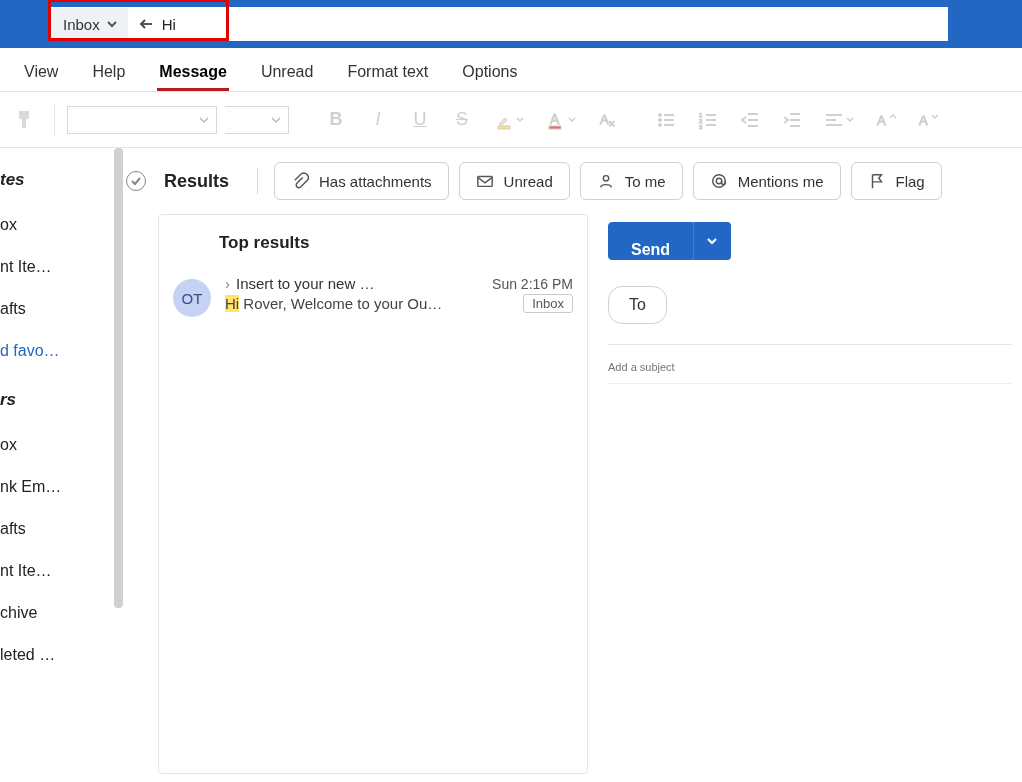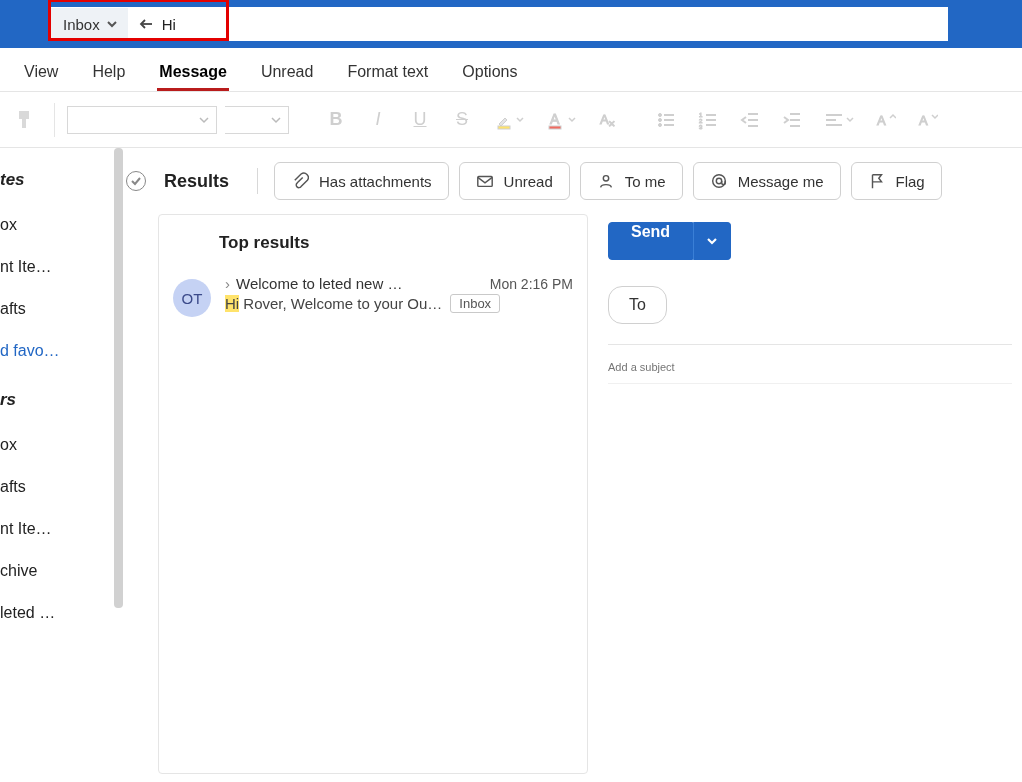--- a/index.html
+++ b/index.html
@@ -90,29 +90,29 @@
   .msg-row { display:flex; gap:14px; padding:8px 14px 14px 14px; cursor:pointer;}
   .avatar { width:38px; height:38px; border-radius:50%; background:#c5d2f4; color:#3b4a8a;
             display:flex; align-items:center; justify-content:center; font-size:15px; font-weight:500;
             margin-top:4px;}
   .msg-body { flex:1; min-width:0;}
   .msg-from { font-size:16px; color:#222; padding-bottom:2px;}
   .msg-line2 { display:flex; align-items:center; justify-content:space-between;}
   .msg-subj { font-size:15px; color:#333; display:flex; align-items:center; gap:6px; overflow:hidden; white-space:nowrap; text-overflow:ellipsis;}
   .msg-subj .chev{color:#888;}
   .msg-time { font-size:14px; color:#555; white-space:nowrap; padding-left:10px;}
-  .msg-line3 { display:flex; align-items:center; padding-top:2px;}
+  .msg-line3 { display:flex; align-items:center; justify-content:space-between; padding-top:2px;}
   .msg-prev { font-size:15px; color:#444; overflow:hidden; white-space:nowrap; text-overflow:ellipsis;}
   .hl { background:#ffe36b;}
   .tag { font-size:13px; color:#555; border:1px solid #c9c9c9; border-radius:3px; padding:1px 8px; margin-left:8px;}
 
   
   .send-row { display:flex; align-items:center; gap:0; padding:8px 0 20px 0;}
   .send-btn { background:#2267c4; color:#fff; font-size:16px; font-weight:600;
-              height:38px; padding:0 22px; display:flex; align-items:flex-start; border-radius:4px 0 0 4px;
+              height:38px; padding:0 22px; display:flex; align-items:flex-end; border-radius:4px 0 0 4px;
               border:1px solid #2267c4; cursor:pointer;}
   .send-dd { background:#2267c4; height:38px; width:38px; border-radius:0 4px 4px 0;
              border:1px solid #2267c4; border-left:1px solid #3a7fd6;
              display:flex; align-items:center; justify-content:center; cursor:pointer;}
   .send-dd svg { width:14px; height:14px; stroke:#fff; fill:none; stroke-width:2.2;}
   .to-row { display:flex; align-items:center; gap:12px; border-bottom:1px solid #e5e5e5; padding:6px 0 20px 0;}
   .to-btn { height:38px; padding:0 20px; border:1px solid #d0d0d0; border-radius:14px;
             font-size:16px; color:#333; background:#fff; cursor:pointer;}
   .subject-row input { border:none; outline:none; font-size:11px; color:#666; width:100%; padding:16px 0 10px 0;}
   .subject-row { border-bottom:1px solid #f0f0f0;}
@@ -274,20 +274,21 @@
 
   <div class="sidebar">
     <div class="side-heading">tes</div>
     <div class="side-item">ox</div>
     <div class="side-item">nt Ite…</div>
     <div class="side-item">afts</div>
     <div class="side-item link">d favo…</div>
 
     <div class="side-heading" style="padding-top:18px">rs</div>
     <div class="side-item">ox</div>
+    <div class="side-item">nk Em…</div>
     <div class="side-item">afts</div>
     <div class="side-item">nt Ite…</div>
     <div class="side-item">chive</div>
     <div class="side-item">leted …</div>
 
     <div class="side-scroll"></div>
   </div>
 
   <div class="mainwrap">
 
@@ -320,43 +321,43 @@
               <path d="M4 17c1-4 11-4 12 0"></path>
             </svg>
           <span>To me</span>
         </div>
         <div class="chip">
           <svg viewBox="0 0 20 20">
               <circle cx="10" cy="10" r="7"></circle>
               <circle cx="10" cy="10" r="3"></circle>
               <path d="M13 10v2a2 2 0 004 0v-2"></path>
             </svg>
-          <span>Message me</span>
+          <span>Mentions me</span>
         </div>
         <div class="chip">
           <svg viewBox="0 0 20 20">
               <path d="M5 3v15M5 3h10l-3 4 3 4H5"></path>
             </svg>
           <span>Flag</span>
         </div>
       </div>
 
       <div style="display:flex; gap:20px;margin-left:32px;">
         <div class="results-box" style="width:430px">
           <div class="top-results-hdr">Top results</div>
 
           <div class="msg-row">
             <div class="avatar">OT</div>
             <div class="msg-body">
               <div class="msg-line2">
                 <div class="msg-subj">
                   <span class="chev">›</span>
-                  <span>Welcome to leted new …</span>
+                  <span>Insert to your new …</span>
                 </div>
-                <div class="msg-time">Mon 2:16 PM</div>
+                <div class="msg-time">Sun 2:16 PM</div>
               </div>
               <div class="msg-line3">
                 <div class="msg-prev">
                   <span class="hl">Hi</span><span> Rover, Welcome to your Ou…</span>
                 </div>
                 <span class="tag">Inbox</span>
               </div>
             </div>
           </div>
         </div>

